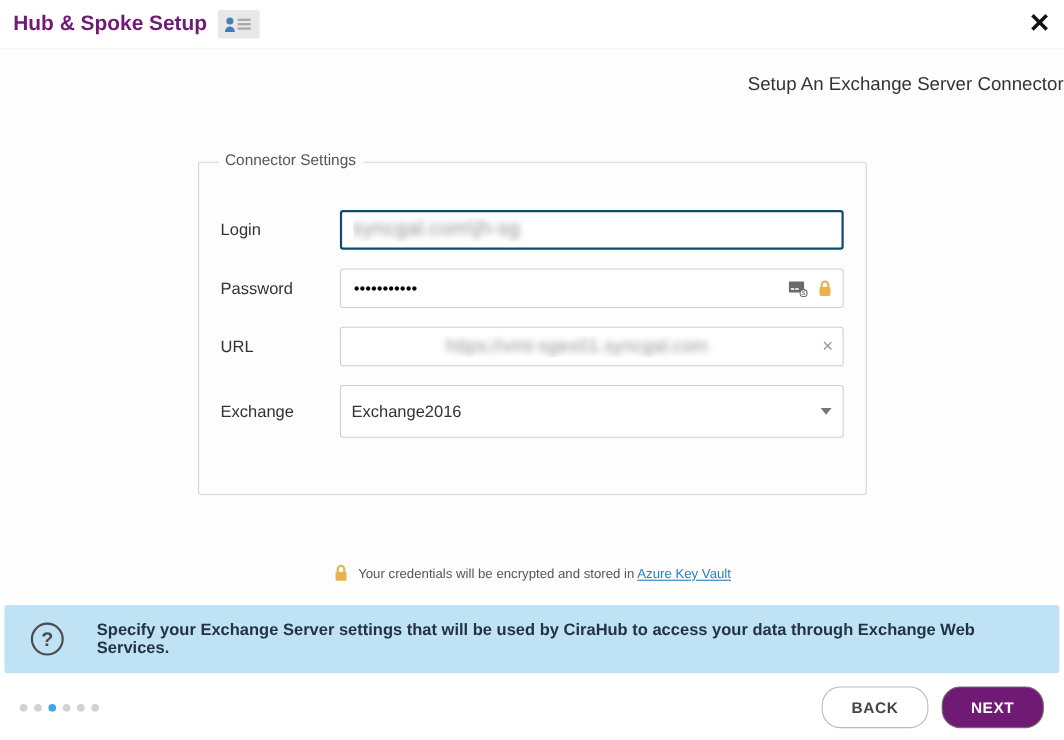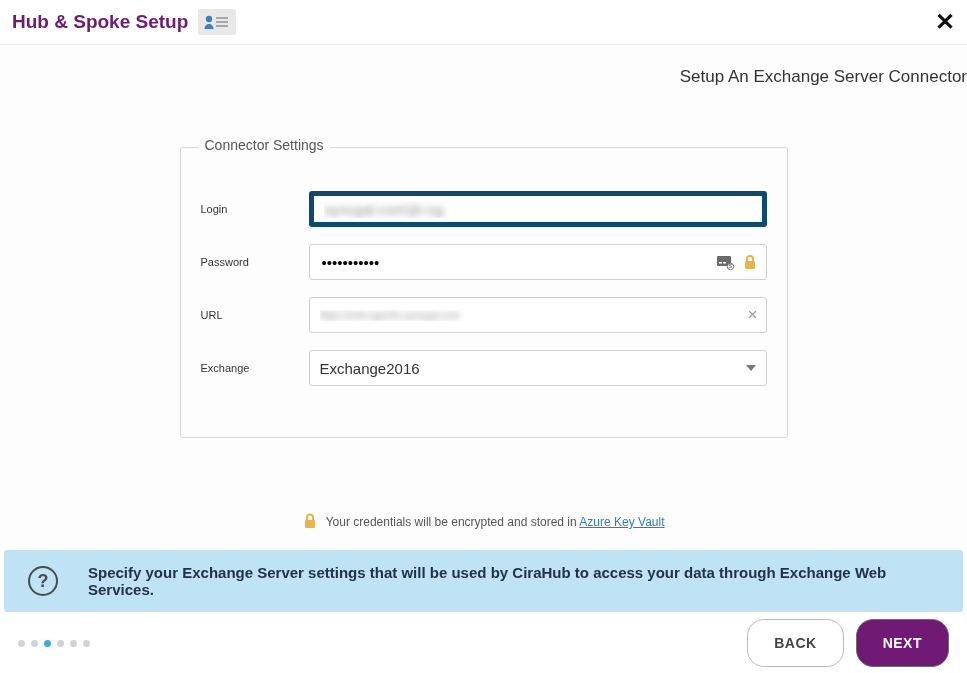--- a/index.html
+++ b/index.html
@@ -13,51 +13,51 @@
   .header-close { margin-left:auto; font-size:24px; font-weight:700; color:#111; cursor:pointer; line-height:1; }
 
   
   .main { position:absolute; top:45px; left:0; right:0; bottom:128px; background:#fdfdfd; }
   .page-title { text-align:right; font-size:17px; font-weight:400; color:#333; margin-top:22px; }
 
   
   .fieldset { position:relative; width:608px; margin:60px auto 0; border:1px solid #d5d5d5; border-radius:3px; padding:26px 20px 34px 20px; }
   .legend { position:absolute; top:-11px; left:18px; background:#fdfdfd; padding:0 6px; font-size:14px; color:#555; }
   .row { display:flex; align-items:center; margin:17px 0; }
-  .row-label { width:108px; font-size:11px; color:#333; }
-  .input { flex:1; height:36px; border:5px solid #0c4a6e; border-radius:3px; background:#fff; font-size:15px; padding:0 10px; color:#333; }
+  .row-label { width:108px; font-size:15px; color:#333; }
+  .input { flex:1; height:36px; border:2px solid #0c4a6e; border-radius:3px; background:#fff; font-size:19px; padding:0 10px; color:#333; }
   .input.blur { color:transparent; text-shadow:0 0 6px rgba(120,120,120,0.8); }
   .input-addon { display:flex; align-items:center; flex:1; border:1px solid #cfcfcf; border-radius:3px; background:#fff; height:36px; padding:0 6px 0 10px; }
   .input-addon .ctrl { flex:1; font-size:15px; border:none; outline:none; background:transparent; }
   .addon-icon { width:20px; display:flex; align-items:center; justify-content:center; margin-left:4px; }
   .url-wrap { flex:1; display:flex; align-items:center; border:1px solid #cfcfcf; border-radius:3px; background:#fff; height:36px; }
-  .url-wrap .url-input { flex:1; border:none; padding:0 10px; font-size:10px; color:transparent; text-shadow:0 0 6px rgba(120,120,120,0.8); background:transparent; outline:none; }
+  .url-wrap .url-input { flex:1; border:none; padding:0 10px; font-size:17px; color:transparent; text-shadow:0 0 6px rgba(120,120,120,0.8); background:transparent; outline:none;text-align:center; }
   .url-suffix { font-size:15px; color:#333; padding:0 8px; }
   .clear-x { color:#999; font-size:17px; padding:0 8px; cursor:pointer; }
-  .select-wrap { flex:1; display:flex; align-items:center; border:1px solid #cfcfcf; border-radius:3px; background:#fff; height:36px; padding:0 6px 0 10px; }
+  .select-wrap { flex:1; display:flex; align-items:center; border:1px solid #cfcfcf; border-radius:3px; background:#fff; height:48px; padding:0 6px 0 10px; }
   .select-val { flex:1; font-size:15px; color:#333; }
   .caret { width:0; height:0; border-left:5px solid transparent; border-right:5px solid transparent; border-top:6px solid #777; margin-right:4px; }
 
   
   .cred-note { position:absolute; bottom:12px; left:0; right:0; text-align:center; font-size:12px; color:#555; }
   .cred-note a { color:#2a7fbf; text-decoration:underline; }
   .lock-small { display:inline-block; vertical-align:middle; margin-right:6px; }
 
   
   .help-banner { position:absolute; left:4px; right:4px; bottom:61px; height:62px; background:#bfe2f5; border-radius:3px; display:flex; align-items:center; padding:0 24px; }
   .help-circle { width:30px; height:30px; border:2px solid #4b4b4b; border-radius:50%; display:flex; align-items:center; justify-content:center; font-size:18px; font-weight:700; color:#4b4b4b; margin-right:30px; flex:0 0 30px; }
   .help-text { font-size:15px; font-weight:600; color:#234; }
 
   
   .footer { position:absolute; left:0; right:0; bottom:0; height:60px; display:flex; align-items:center; padding:0 18px; }
   .dots { display:flex; gap:6px; }
   .dot { width:7px; height:7px; border-radius:50%; background:#d2d2d2; }
   .dot.active { background:#3fa8e6; }
   .footer-spacer { flex:1; }
-  .btn { height:48px; border-radius:17px; padding:0 26px; font-size:14px; font-weight:700; letter-spacing:.5px; cursor:pointer; display:flex; align-items:center; justify-content:center; }
+  .btn { height:38px; border-radius:17px; padding:0 26px; font-size:14px; font-weight:700; letter-spacing:.5px; cursor:pointer; display:flex; align-items:center; justify-content:center; }
   .btn-back { background:#fff; border:1px solid #bbb; color:#444; margin-right:12px; }
   .btn-next { background:#701a75; border:1px solid #6e6e6e; color:#fff; }
 </style>
 </head>
 <body>
 
 <div class="window">
 
   <div class="header">
     <span class="header-title">Hub &amp; Spoke Setup</span>

